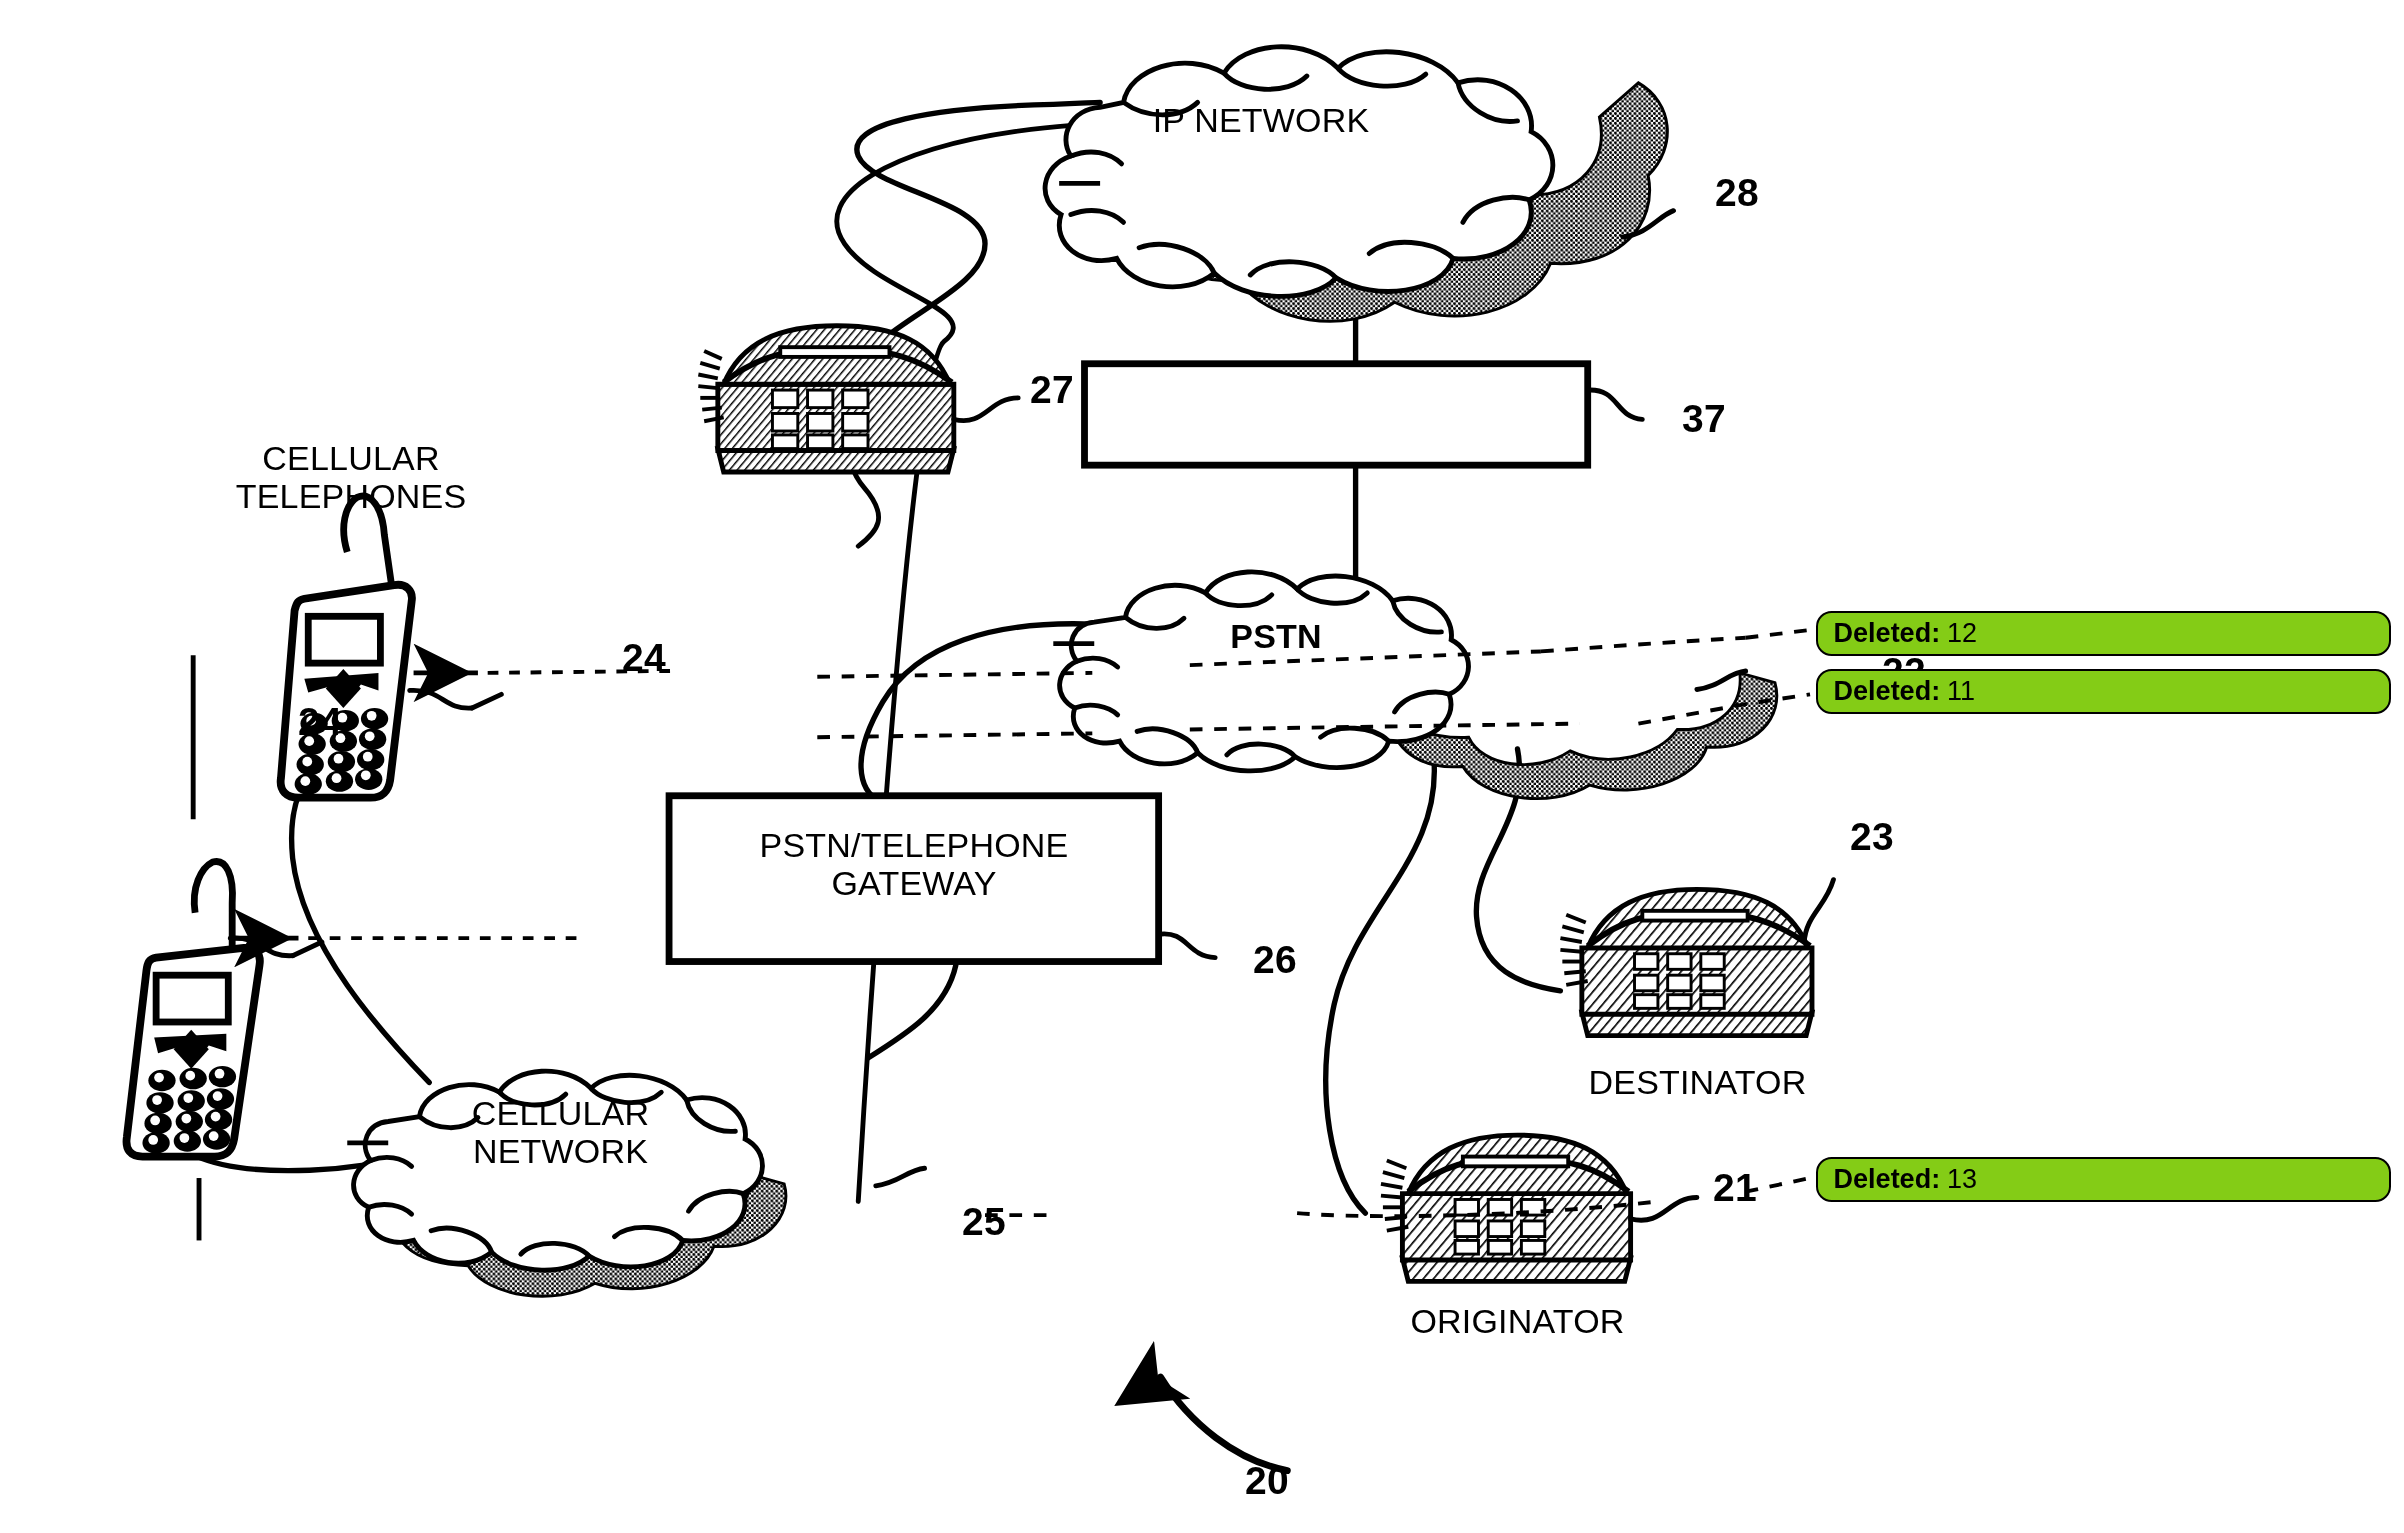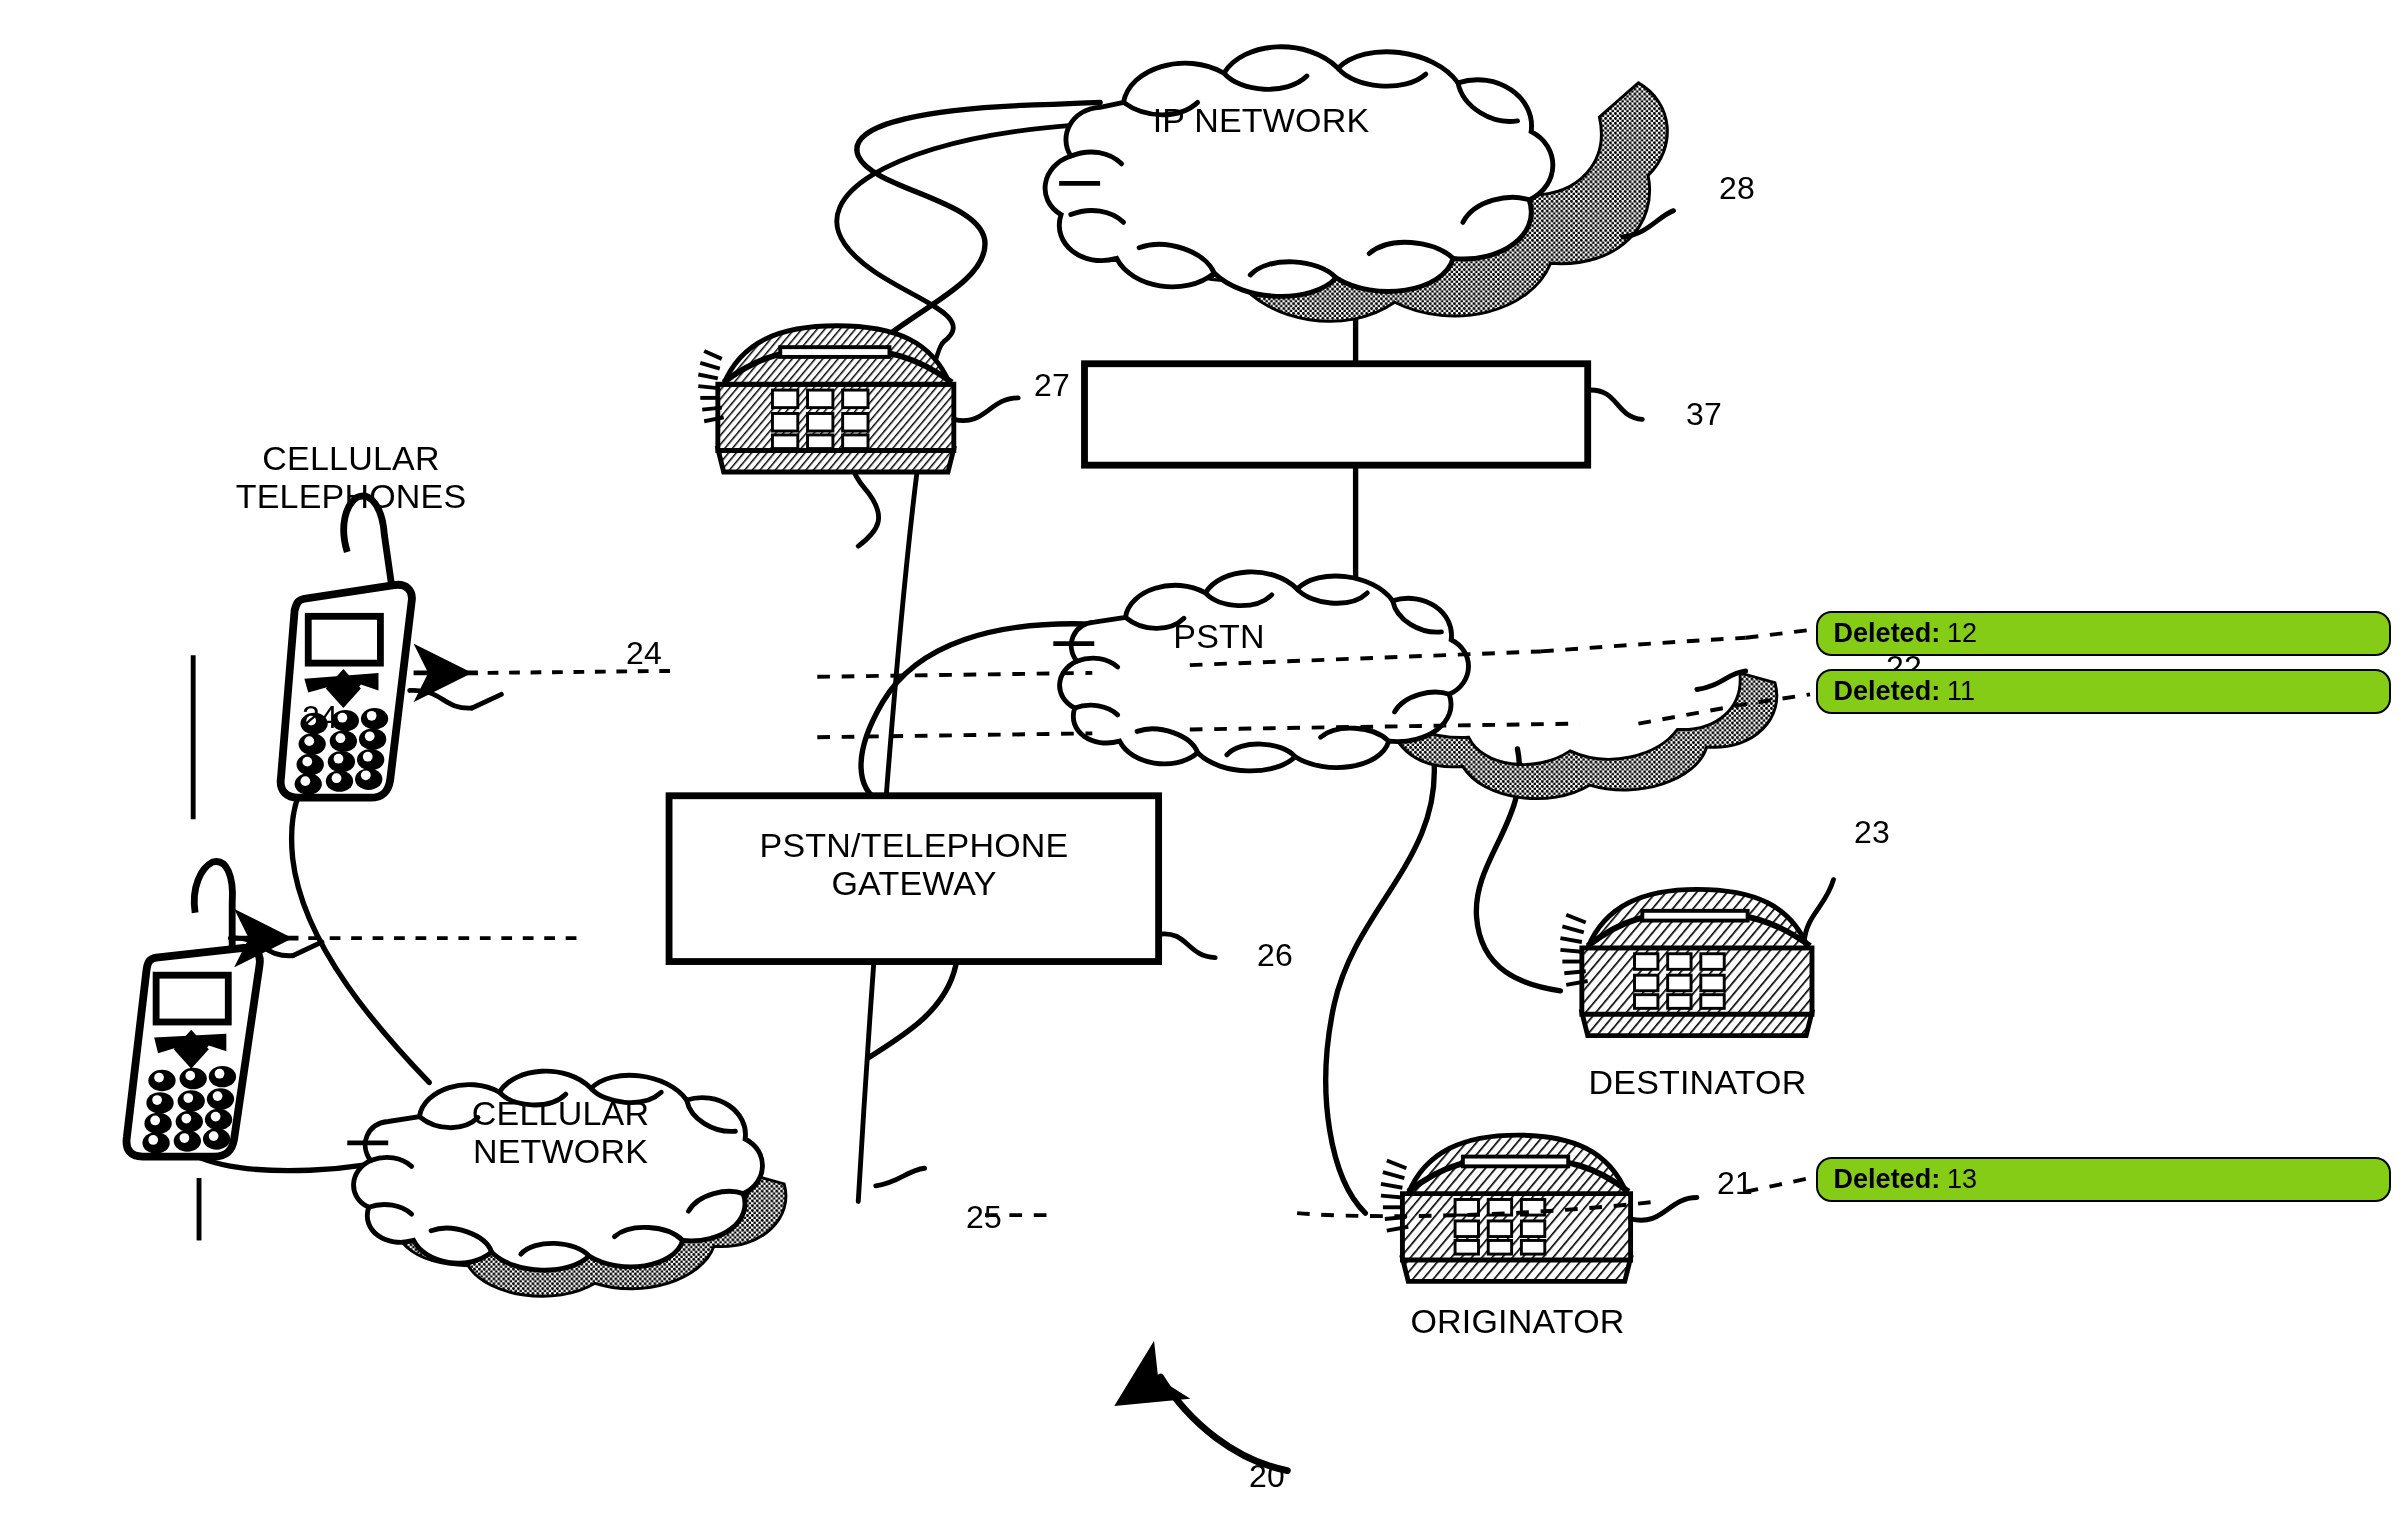--- a/index.html
+++ b/index.html
@@ -36,22 +36,22 @@
   }
   .node-label {
     font-size: 34px;
     font-weight: 400;
   }
   .caption {
     font-size: 34px;
     font-weight: 400;
   }
   .refnum {
-    font-size: 32px;
-    font-weight: 400;
+    font-size: 39px;
+    font-weight: 700;
     font-family: "Liberation Sans", sans-serif;
   }
   .deleted-box {
     position: absolute;
     box-sizing: border-box;
     border: 2.9px solid #000;
     border-radius: 15.6px;
     background: #84cc16;
     display: flex;
     align-items: center;
@@ -456,21 +456,21 @@
 
   </svg>
 
   <div class="lbl node-label" style="left:1100px; top:101px; width:322px;">IP NETWORK</div>
 
   <div class="lbl refnum" style="left:1693px; top:171px; width:88px;">28</div>
 
 
   <div class="lbl refnum" style="left:1660px; top:397px; width:88px;">37</div>
 
-  <div class="lbl node-label" style="left:1092px; top:617px; width:254px;">PSTN</div>
+  <div class="lbl node-label" style="left:1149px; top:617px; width:254px;font-weight:bold;">PSTN</div>
 
   <div class="lbl refnum" style="left:1860px; top:650px; width:88px;">22</div>
 
   <div class="lbl node-label" style="left:673px; top:826px; width:482px;">PSTN/TELEPHONE
 GATEWAY</div>
 
   <div class="lbl refnum" style="left:1231px; top:938px; width:88px;">26</div>
 
   <div class="lbl node-label" style="left:390px; top:1094px; width:341px;">CELLULAR
 NETWORK</div>

